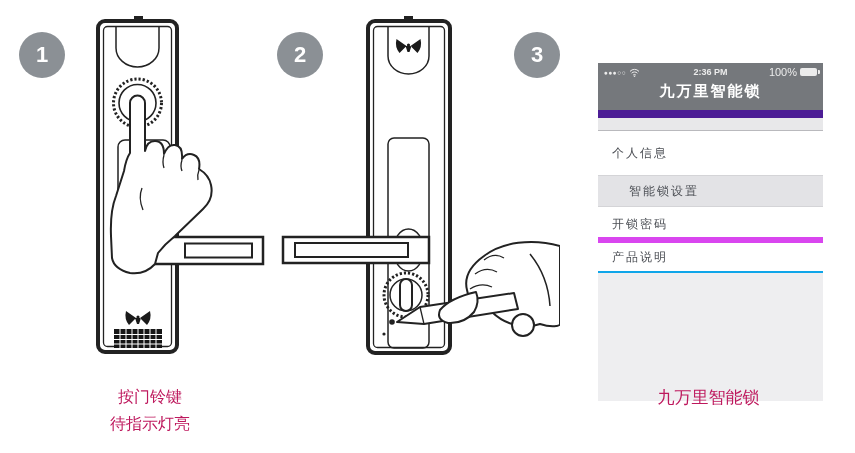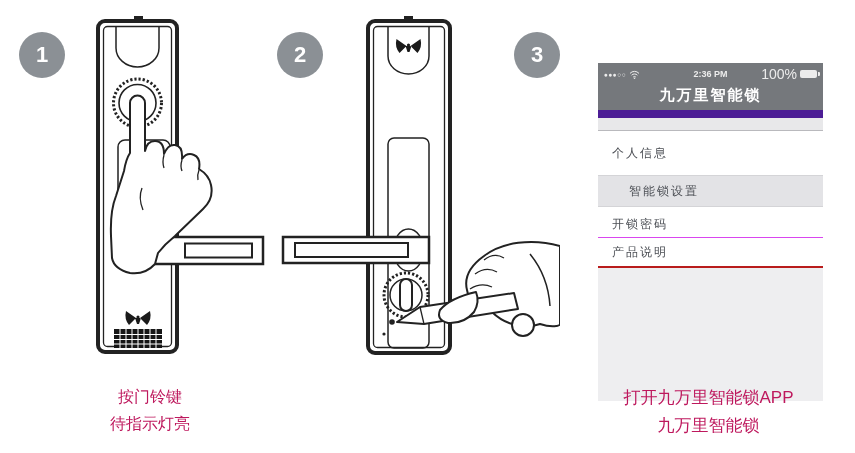--- a/index.html
+++ b/index.html
@@ -10,32 +10,32 @@
   .illu{position:absolute;}
   .caption{position:absolute;text-align:center;color:#be185d;font-size:16px;line-height:27px;}
   .caption.big{font-size:17px;line-height:28px;}
 
   
   .phone{position:absolute;left:598px;top:15px;width:225px;height:338px;background:#4c1d95;display:flex;flex-direction:column;margin-top:48px;}
   .p-header{height:47px;background:#75787c;color:#fff;flex:0 0 auto;}
   .status{display:flex;align-items:center;padding:3px 6px 0 6px;font-size:8.5px;color:#ececec;}
   .status .left{flex:1;display:flex;align-items:center;gap:3px;}
   .status .mid{flex:0 0 auto;font-size:9px;font-weight:bold;}
-  .status .right{flex:1;display:flex;align-items:center;justify-content:flex-end;gap:3px;font-size:14px;}
+  .status .right{flex:1;display:flex;align-items:center;justify-content:flex-end;gap:3px;font-size:11px;}
   .sigdots{font-size:6.5px;letter-spacing:0.5px;}
   .batt-icon{display:inline-block;width:17px;height:8px;background:#ececec;border-radius:2px;position:relative;}
   .batt-icon::after{content:"";position:absolute;right:-3px;top:2px;width:2px;height:4px;background:#ececec;border-radius:0 1px 1px 0;}
   .p-title{text-align:center;font-size:15px;font-weight:bold;letter-spacing:2px;margin-top:4px;}
   .strip{height:12px;background:#e8e8ea;border-bottom:1px solid #b9b9bd;margin-top:8px;flex:0 0 auto;}
   .mi{display:flex;align-items:center;padding-left:14px;font-size:12px;letter-spacing:2px;color:#4b4e54;flex:0 0 auto;}
   .mi-1{height:44px;background:#fff;}
   .mi-2{height:30px;background:#e3e3e6;border-top:1px solid #d4d4d7;border-bottom:1px solid #d4d4d7;padding-left:31px;}
   .mi-gap{height:5px;background:#fff;flex:0 0 auto;}
-  .mi-3{height:25px;background:#fff;border-bottom:1px solid #d946ef;}
-  .mi-4{height:28px;background:#fff;border-bottom:2px solid #b91c1c;}
+  .mi-3{height:25px;background:#fff;border-bottom:6px solid #d946ef;}
+  .mi-4{height:28px;background:#fff;border-bottom:2px solid #0ea5e9;}
   .panel{flex:1;background:#eeeef0;}
 </style>
 </head>
 <body>
 
 <div class="canvas">
 
   <div class="badge" style="left:19px;top:32px;">1</div>
   <div class="badge" style="left:277px;top:32px;">2</div>
   <div class="badge" style="left:514px;top:32px;">3</div>
@@ -144,17 +144,16 @@
     <div class="mi mi-3">开锁密码</div>
     <div class="mi mi-4">产品说明</div>
     <div class="panel"></div>
   </div>
 
   <div class="caption" style="left:55px;top:383px;width:190px;">
     <div>按门铃键</div>
     <div>待指示灯亮</div>
   </div>
   <div class="caption big" style="left:586px;top:384px;width:245px;">
-    <div>打开九万里智能锁APP</div>
     <div>九万里智能锁</div>
   </div>
 
 </div>
 
 </body></html>

